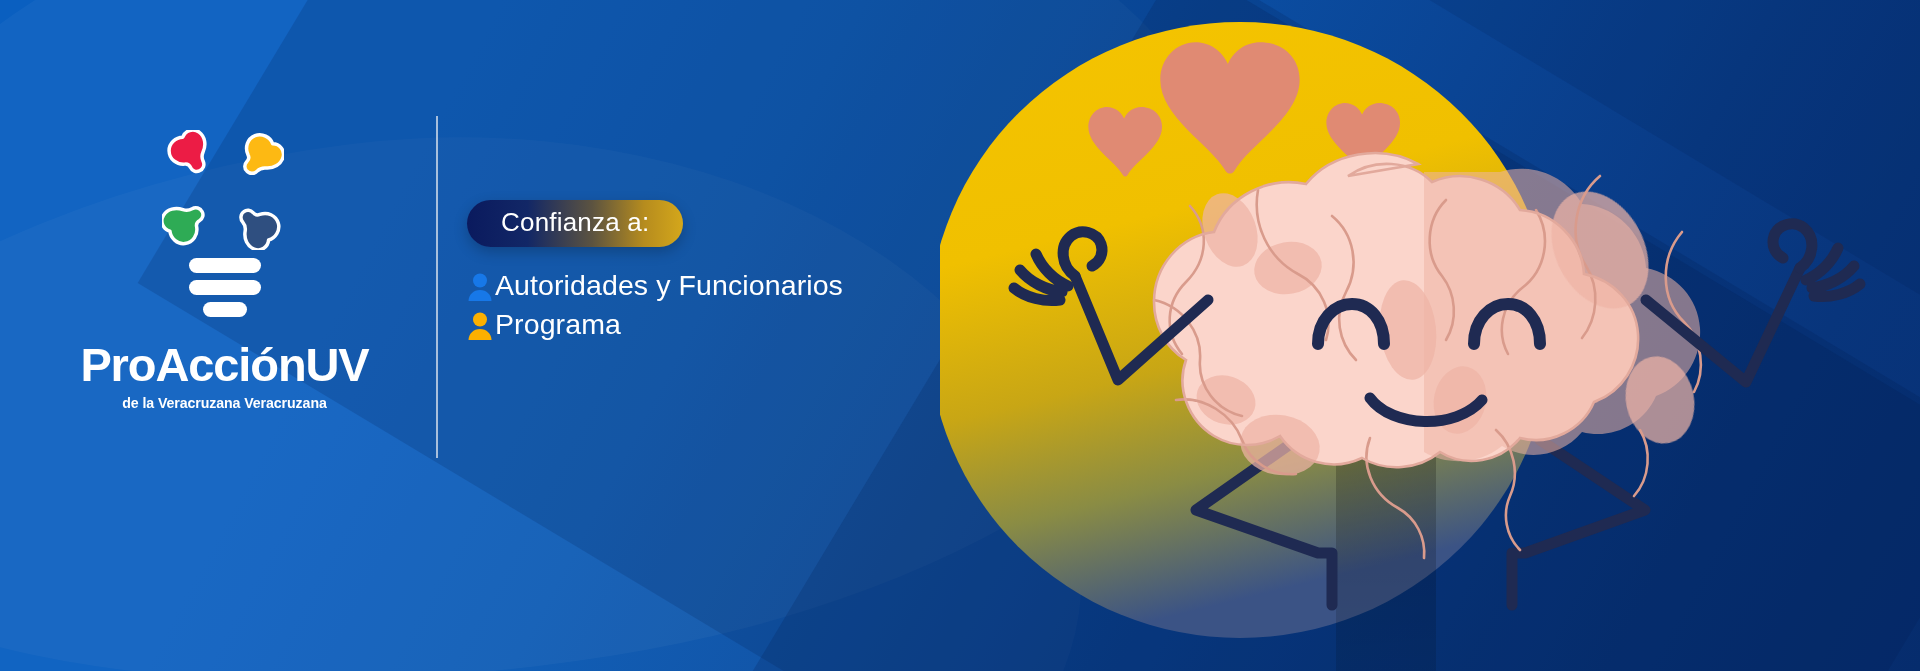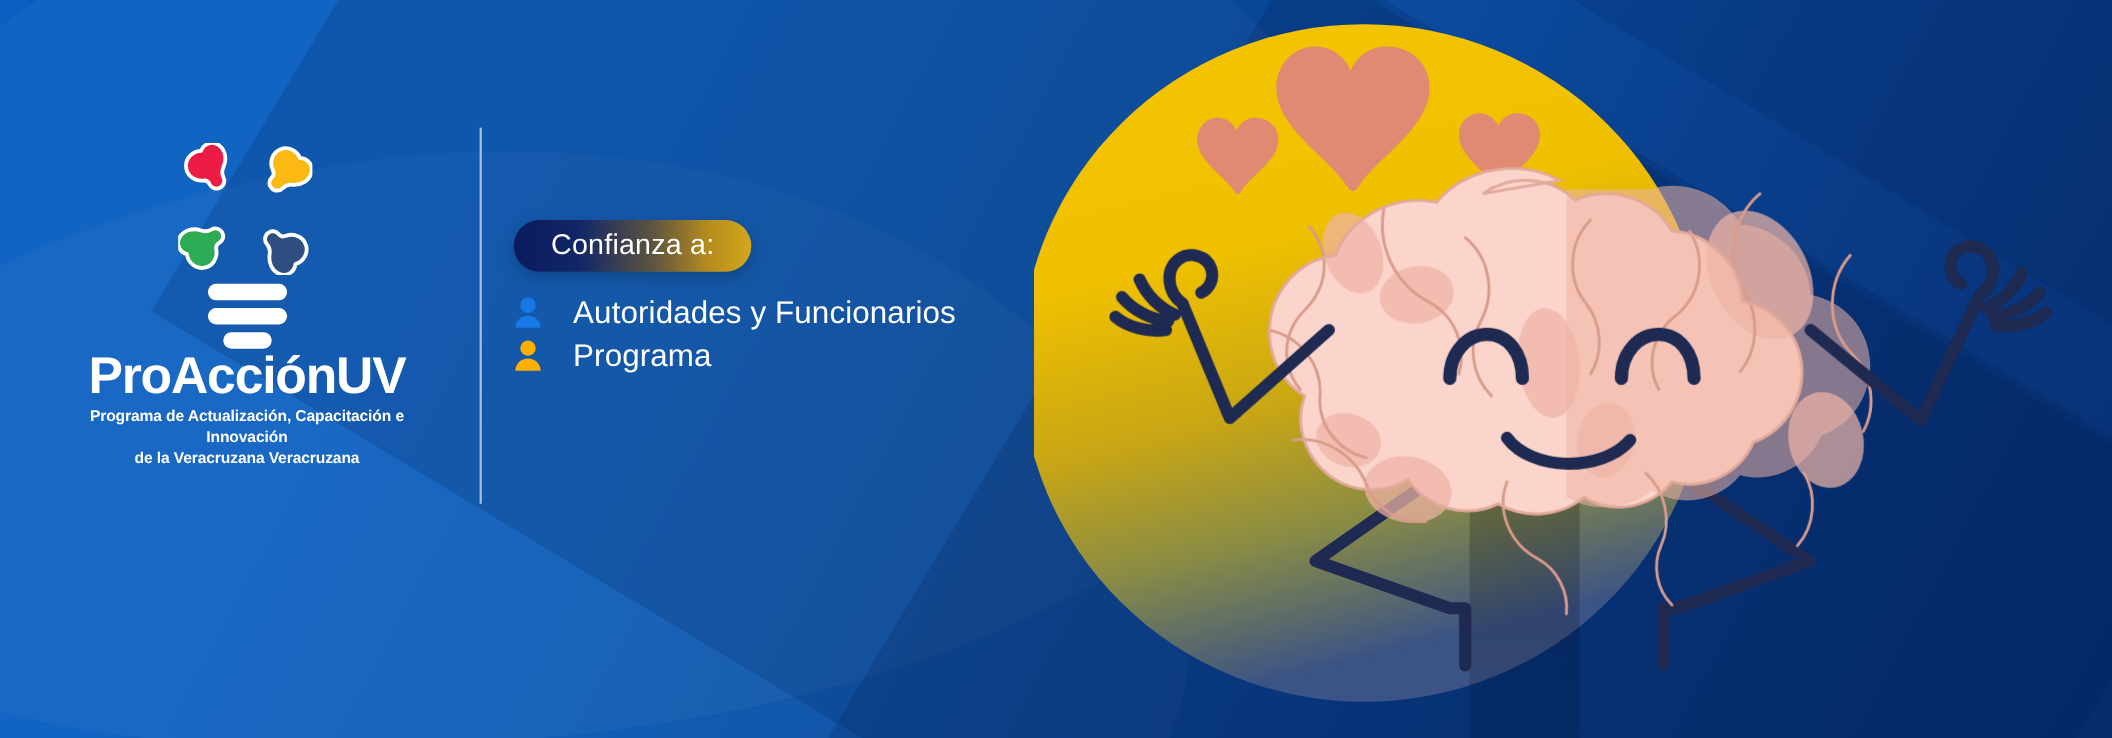--- a/index.html
+++ b/index.html
@@ -55,38 +55,38 @@
   .p-green{left:2px;top:62px;}
   .p-navy{left:66px;top:62px;}
 
   .base{position:absolute;left:0;right:0;top:128px;}
   .bar{background:#ffffff;border-radius:12px;margin:0 auto 7px auto;}
   .bar-1{width:72px;height:15px;}
   .bar-2{width:72px;height:15px;}
   .bar-3{width:44px;height:15px;}
 
   .logo-title{
-    margin-top:2px;text-align:center;color:#ffffff;
+    margin-top:26px;text-align:center;color:#ffffff;
     font-size:47px;font-weight:700;letter-spacing:-1.1px;line-height:1;
   }
   .logo-sub{
     margin-top:6px;text-align:center;color:#ffffff;
     font-size:14.2px;font-weight:600;line-height:1.35;letter-spacing:-.1px;
   }
 
   
   .audience{position:absolute;left:467px;top:200px;}
   .badge{
     display:inline-block;padding:7px 34px 9px 34px;border-radius:30px;
     background:linear-gradient(90deg,#0a1a5e 0%,#122766 28%,#5c5340 58%,#b68c1e 82%,#d4a71b 100%);
     color:#ffffff;font-size:26px;font-weight:400;letter-spacing:.2px;
     box-shadow:0 5px 14px rgba(0,0,0,.22);
   }
   .aud-list{margin-top:22px;}
-  .aud-item{display:flex;align-items:flex-start;gap:28px;margin-bottom:6px;}
+  .aud-item{display:flex;align-items:flex-end;gap:2px;margin-bottom:6px;}
   .person{width:26px;height:30px;flex:0 0 26px;}
   .person svg{display:block;width:100%;height:100%;}
   .aud-label{color:#ffffff;font-size:28.5px;font-weight:400;letter-spacing:.1px;white-space:nowrap;}
 
   
   .illo{position:absolute;left:940px;top:0;width:980px;height:671px;}
   .illo svg{display:block;width:100%;height:100%;}
 </style>
 </head>
 <body>
@@ -126,21 +126,20 @@
         </div>
       </div>
       <div class="base">
         <div class="bar bar-1"></div>
         <div class="bar bar-2"></div>
         <div class="bar bar-3"></div>
       </div>
     </div>
     <div class="logo-title">ProAcciónUV</div>
     <div class="logo-sub">
-      <div>Programa de Actualización, Capacitación e Innovación</div>
       <div>de la Veracruzana Veracruzana</div>
     </div>
   </div>
 
   <div class="audience">
     <div class="badge">Confianza a:</div>
     <div class="aud-list">
 
       <div class="aud-item">
         <span class="person">

